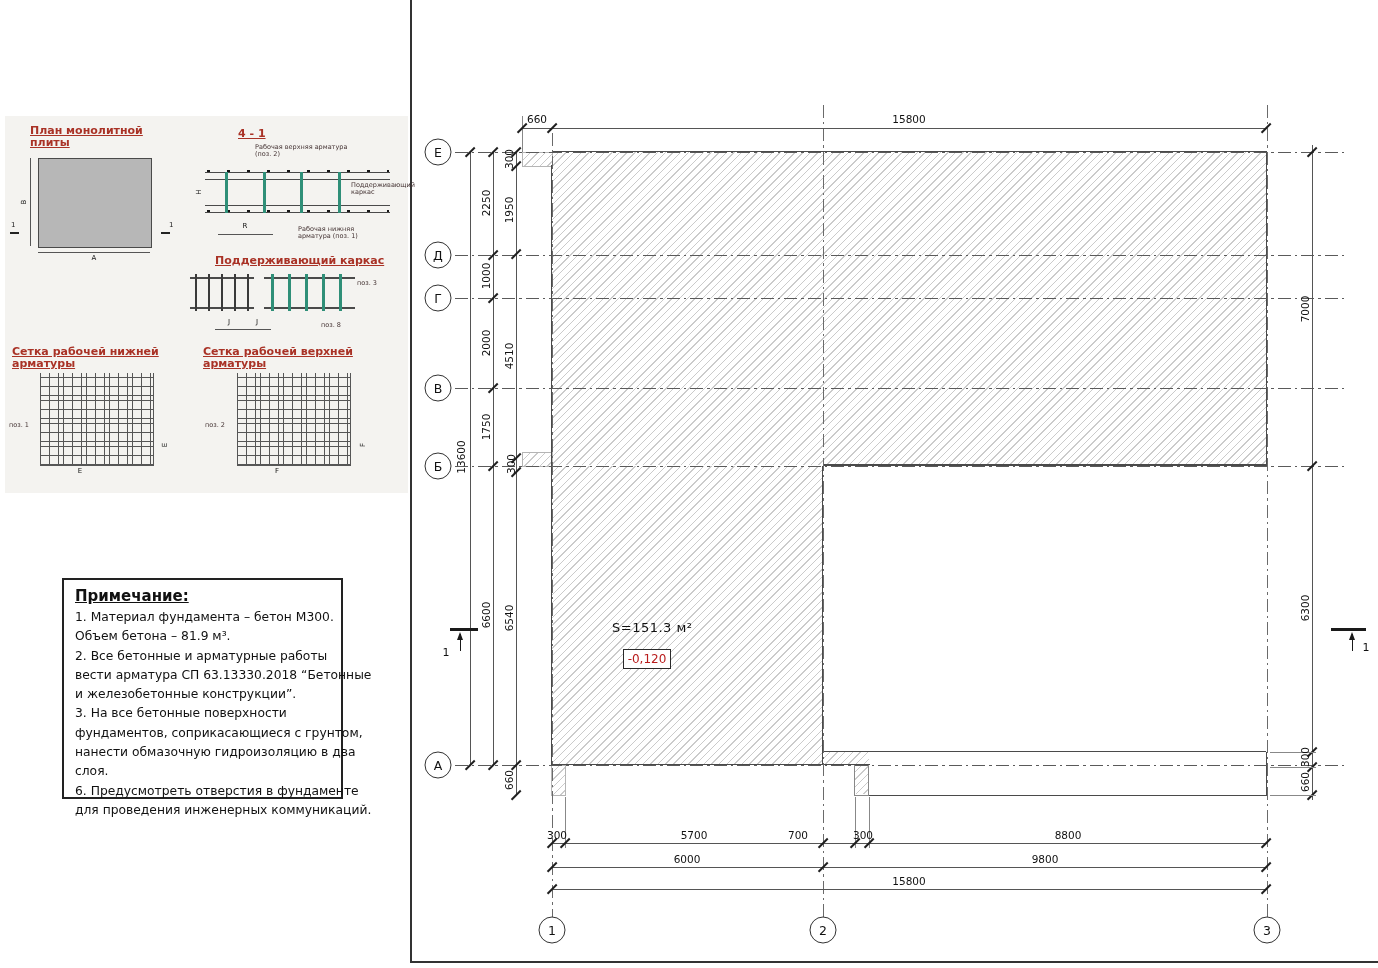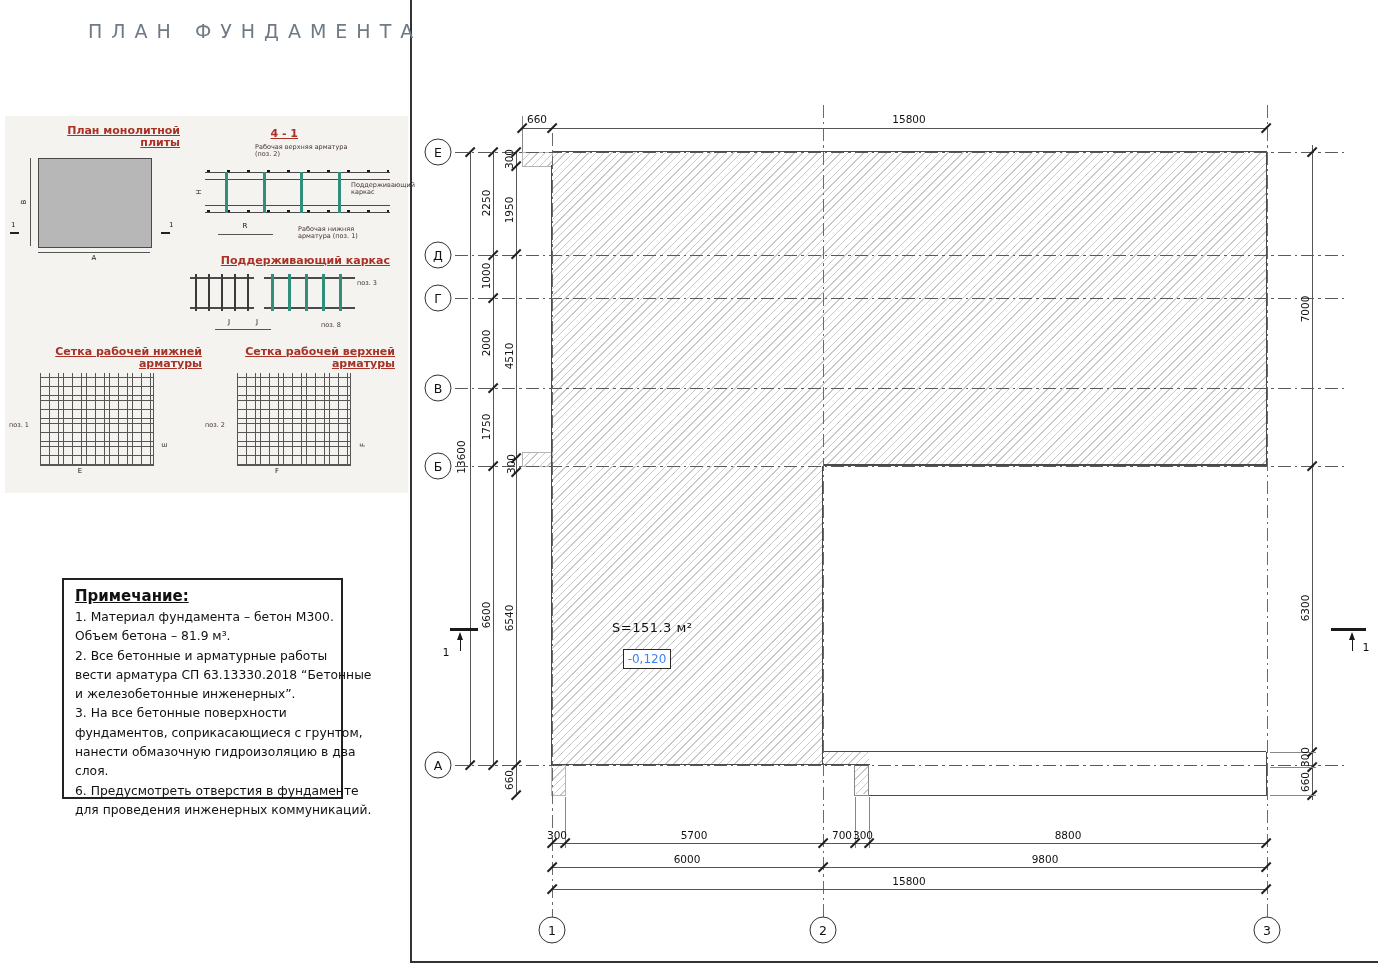--- a/index.html
+++ b/index.html
@@ -26,49 +26,48 @@
       background:#fff;text-align:center;line-height:25px;font-size:12.5px;color:#111;
       transform:translate(-50%,-50%);}
   .arrowup{position:absolute;width:0;height:0;border-left:3.5px solid transparent;
       border-right:3.5px solid transparent;border-bottom:8px solid #1a1a1a;}
   
   .title{position:absolute;left:88px;top:20px;font-size:19px;letter-spacing:9px;
       color:#6f7a85;font-weight:500;}
   
   .inset{position:absolute;left:5px;top:116px;width:403px;height:377px;background:#f4f3f0;}
   .redh{position:absolute;color:#a93226;font-weight:bold;text-decoration:underline;
-      font-size:11px;text-align:right;line-height:1.1;}
+      font-size:11px;text-align:left;line-height:1.1;}
   .tiny{position:absolute;font-size:6.5px;color:#433;line-height:1.15;}
   .tlab{position:absolute;font-size:7px;color:#222;line-height:1;}
   .mesh{position:absolute;width:113px;height:92px;
       background-image:repeating-linear-gradient(0deg,#565656 0 0.7px,transparent 0.7px 4.6px),
                        repeating-linear-gradient(90deg,#565656 0 0.7px,transparent 0.7px 4.6px);
       border-right:0.7px solid #565656;border-bottom:0.7px solid #565656;}
   .dots{position:absolute;height:2.6px;
       background:repeating-linear-gradient(90deg,#151515 0 2.6px,transparent 2.6px 20px);}
   .post{position:absolute;width:2.6px;background:#2f8f78;}
   .postd{position:absolute;width:2.2px;background:#3a3a3a;}
   
   .notes{position:absolute;left:62px;top:578px;width:281px;height:221px;border:2px solid #222;
       background:#fff;padding:7px 11px;box-sizing:border-box;}
   .notes-title{font-size:15px;font-weight:bold;text-decoration:underline;margin-bottom:3px;color:#111;}
   .note-line{font-size:12.3px;line-height:19.3px;color:#111;white-space:nowrap;}
   .elev{position:absolute;left:623px;top:649px;width:46px;height:18px;border:1.5px solid #2a2a2a;
-      background:#fff;font-size:12px;text-align:center;line-height:18px;color:#3b82f6;}
+      background:#fff;font-size:12px;text-align:center;line-height:18px;color:#b91c1c;}
   .area{position:absolute;left:612px;top:620px;font-size:13px;color:#111;letter-spacing:0.5px;}
 </style>
 </head>
 <body>
 
 <div class="page">
 
   <div class="ln" style="left:410px;top:0;width:1.6px;height:962px;background:#333;"></div>
   <div class="ln" style="left:410px;top:961px;width:968px;height:1.6px;background:#333;"></div>
 
-  <div class="title">ПЛАН ФУНДАМЕНТА</div>
 
   <div class="inset">
 
     <div class="redh" style="left:25px;top:9px;width:150px;">План монолитной плиты</div>
     <div class="abs" style="left:33px;top:42px;width:112px;height:88px;background:#b7b7b7;border:1px solid #4a4a4a;"></div>
     <div class="dim" style="left:25px;top:42px;width:1px;height:88px;"></div>
     <div class="dlv" style="left:19px;top:86px;font-size:7px;">B</div>
     <div class="dim" style="left:33px;top:136px;width:112px;height:1px;"></div>
     <div class="dl" style="left:89px;top:142px;font-size:7px;">A</div>
     <div class="ln" style="left:5px;top:116px;width:9px;height:2px;background:#222;"></div>
@@ -126,21 +125,21 @@
     <div class="dlv" style="left:358px;top:329px;font-size:7px;">F</div>
   </div>
 
   <div class="notes">
     <div class="notes-title">Примечание:</div>
     <div>
         <div class="note-line">1. Материал фундамента – бетон М300.</div>
         <div class="note-line">Объем бетона –  81.9 м³.</div>
         <div class="note-line">2. Все бетонные и арматурные работы</div>
         <div class="note-line">вести арматура СП 63.13330.2018 “Бетонные</div>
-        <div class="note-line">и железобетонные инженерных”.</div>
+        <div class="note-line">и железобетонные конструкции”.</div>
         <div class="note-line">3. На все бетонные поверхности</div>
         <div class="note-line">фундаментов, соприкасающиеся с грунтом,</div>
         <div class="note-line">нанести обмазочную гидроизоляцию в два</div>
         <div class="note-line">слоя.</div>
         <div class="note-line">6. Предусмотреть отверстия в фундаменте</div>
         <div class="note-line">для проведения инженерных коммуникаций.</div>
       </div>
   </div>
 
   <div class="hatch" style="left:552px;top:152px;width:714px;height:313px;"></div>
@@ -247,21 +246,21 @@
 
   <div class="dim" style="left:552px;top:843px;width:715px;height:1px;"></div>
   <i class="tick" style="left:552px;top:843px;"></i>
   <i class="tick" style="left:565px;top:843px;"></i>
   <i class="tick" style="left:823px;top:843px;"></i>
   <i class="tick" style="left:855px;top:843px;"></i>
   <i class="tick" style="left:869px;top:843px;"></i>
   <i class="tick" style="left:1266px;top:843px;"></i>
   <span class="dl" style="left:557px;top:835px;">300</span>
   <span class="dl" style="left:694px;top:835px;">5700</span>
-  <span class="dl" style="left:842px;top:835px;">700</span>
+  <span class="dl" style="left:798px;top:835px;">700</span>
   <span class="dl" style="left:863px;top:835px;">300</span>
   <span class="dl" style="left:1068px;top:835px;">8800</span>
 
   <div class="dim" style="left:552px;top:867px;width:715px;height:1px;"></div>
   <i class="tick" style="left:552px;top:867px;"></i>
   <i class="tick" style="left:823px;top:867px;"></i>
   <i class="tick" style="left:1266px;top:867px;"></i>
   <span class="dl" style="left:687px;top:859px;">6000</span>
   <span class="dl" style="left:1045px;top:859px;">9800</span>
 

